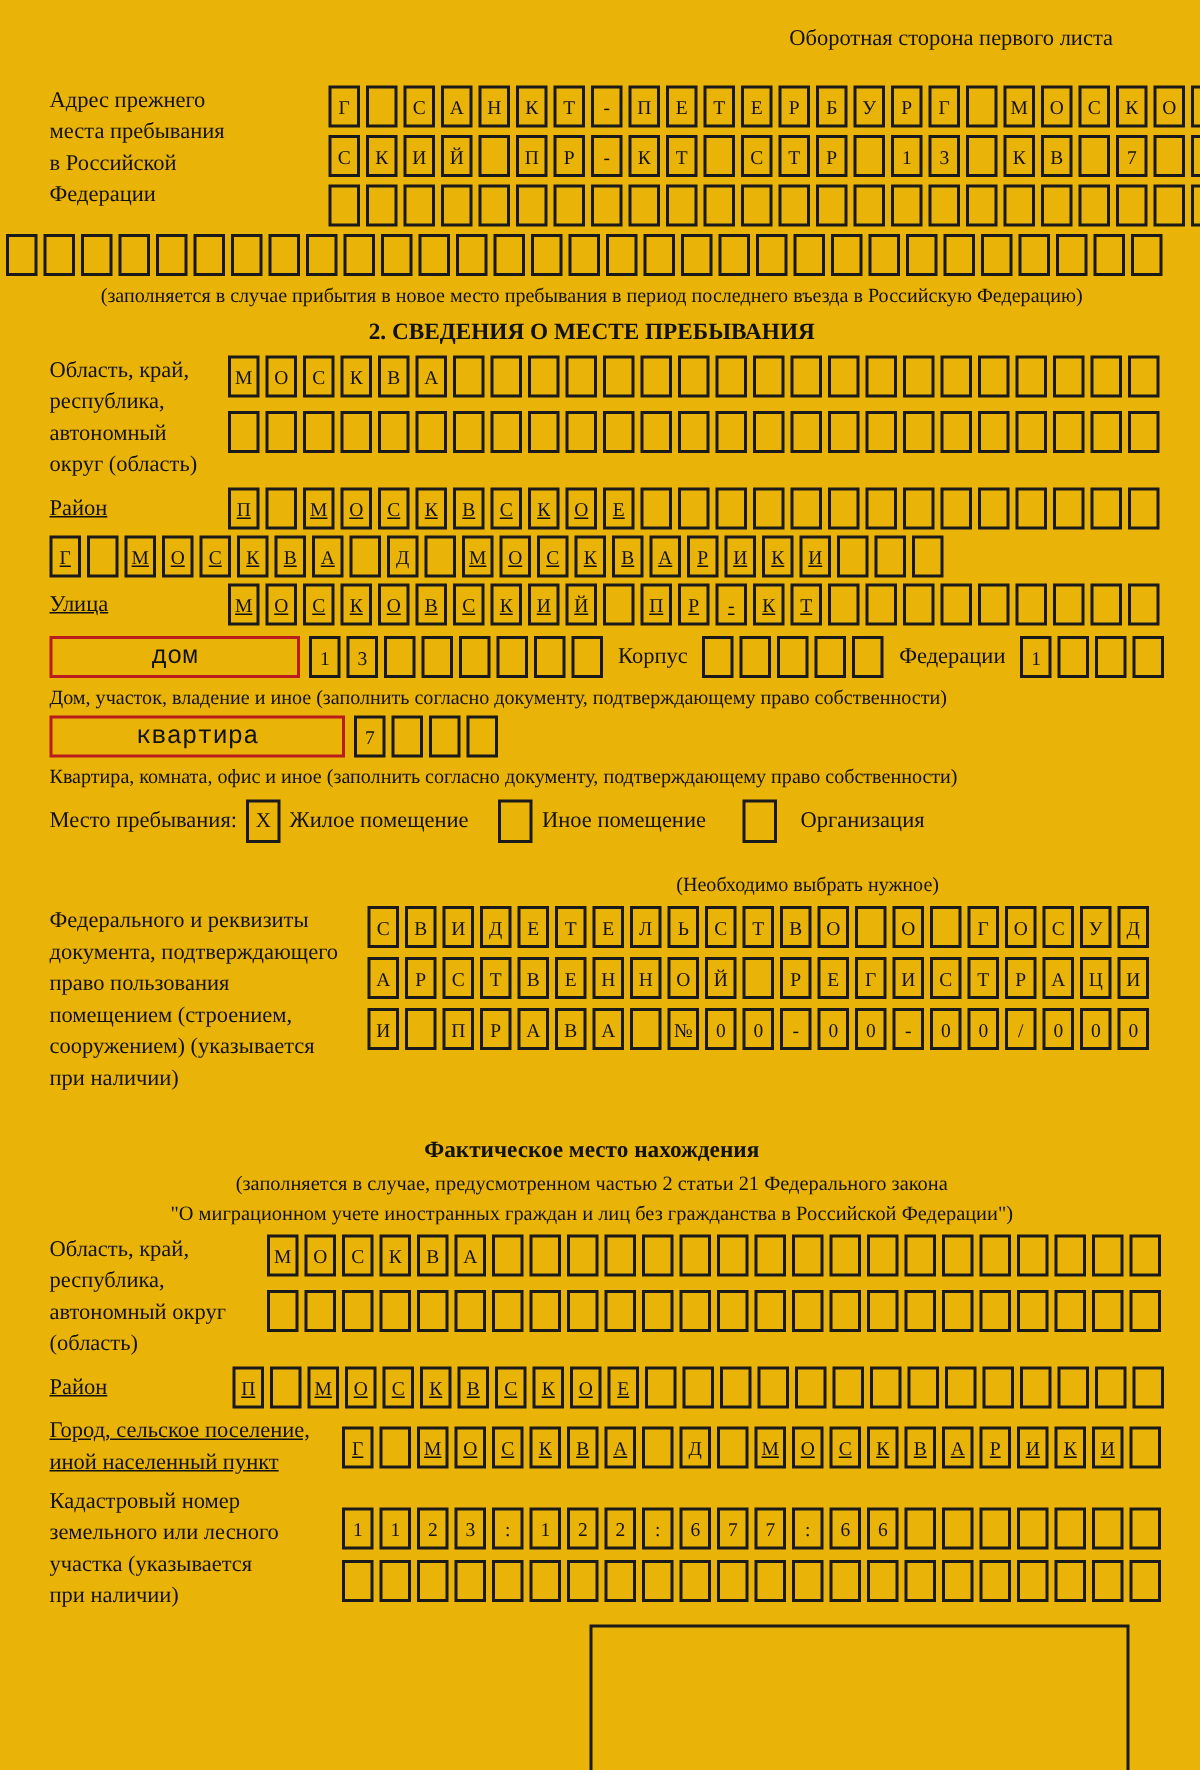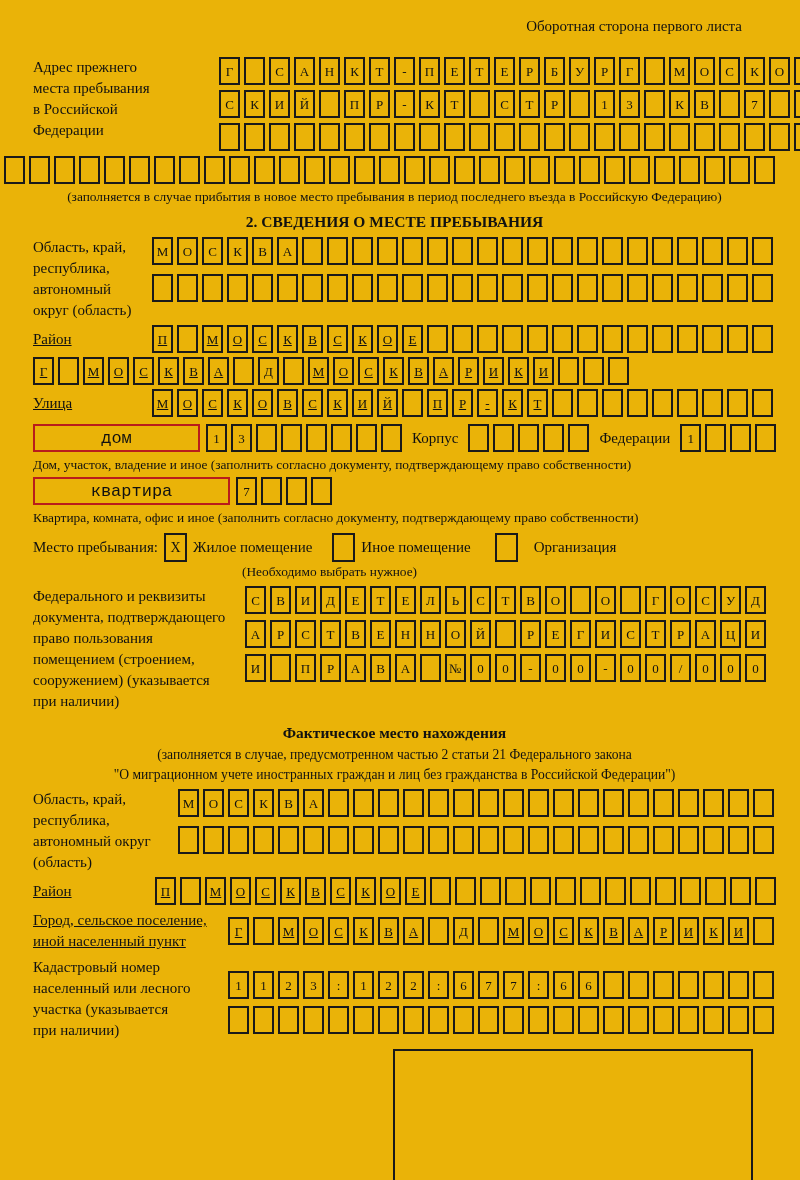--- a/index.html
+++ b/index.html
@@ -374,21 +374,21 @@
 
   <div class="stay-row">
     <span class="label">Место пребывания:</span>
     <span class="checkbox">X</span>
     <span>Жилое помещение</span>
     <span class="checkbox" style="margin-left:14px;"></span>
     <span>Иное помещение</span>
     <span class="checkbox" style="margin-left:18px;"></span>
     <span style="margin-left:10px;">Организация</span>
   </div>
-  <div class="note center" style="margin-top:2px;padding-right:130px;">(Необходимо выбрать нужное)</div>
+  <div class="note center" style="margin-top:20px;padding-right:130px;text-align:right;">(Необходимо выбрать нужное)</div>
 
   <div class="field mt6">
     <div class="label w212">
       <div>Федерального и реквизиты</div>
       <div>документа, подтверждающего</div>
       <div>право пользования</div>
       <div>помещением (строением,</div>
       <div>сооружением) (указывается</div>
       <div>при наличии)</div>
     </div>
@@ -458,21 +458,21 @@
           <div class="cell">0</div>
           <div class="cell">0</div>
           <div class="cell">/</div>
           <div class="cell">0</div>
           <div class="cell">0</div>
           <div class="cell">0</div>
         </div>
     </div>
   </div>
 
-  <div class="sec-title" style="margin-top:12px;">Фактическое место нахождения</div>
+  <div class="sec-title" style="margin-top:28px;">Фактическое место нахождения</div>
   <div class="subtitle">
     <div>(заполняется в случае, предусмотренном частью 2 статьи 21 Федерального закона</div>
     <div>"О миграционном учете иностранных граждан и лиц без гражданства в Российской Федерации")</div>
   </div>
 
   <div class="field mt4">
     <div class="label w145">
       <div>Область, край,</div>
       <div>республика,</div>
       <div>автономный округ</div>
@@ -592,21 +592,21 @@
         <div class="cell">И</div>
         <div class="cell">К</div>
         <div class="cell">И</div>
         <div class="cell"></div>
       </div>
   </div>
 
   <div class="field mt5">
     <div class="label w195">
       <div>Кадастровый номер</div>
-      <div>населенный или лесного</div>
+      <div>земельного или лесного</div>
       <div>участка (указывается</div>
       <div>при наличии)</div>
     </div>
     <div class="rows" style="gap:7px;margin-top:14px;">
       <div class="cellrow">
           <div class="cell">1</div>
           <div class="cell">1</div>
           <div class="cell">2</div>
           <div class="cell">3</div>
           <div class="cell">:</div>

